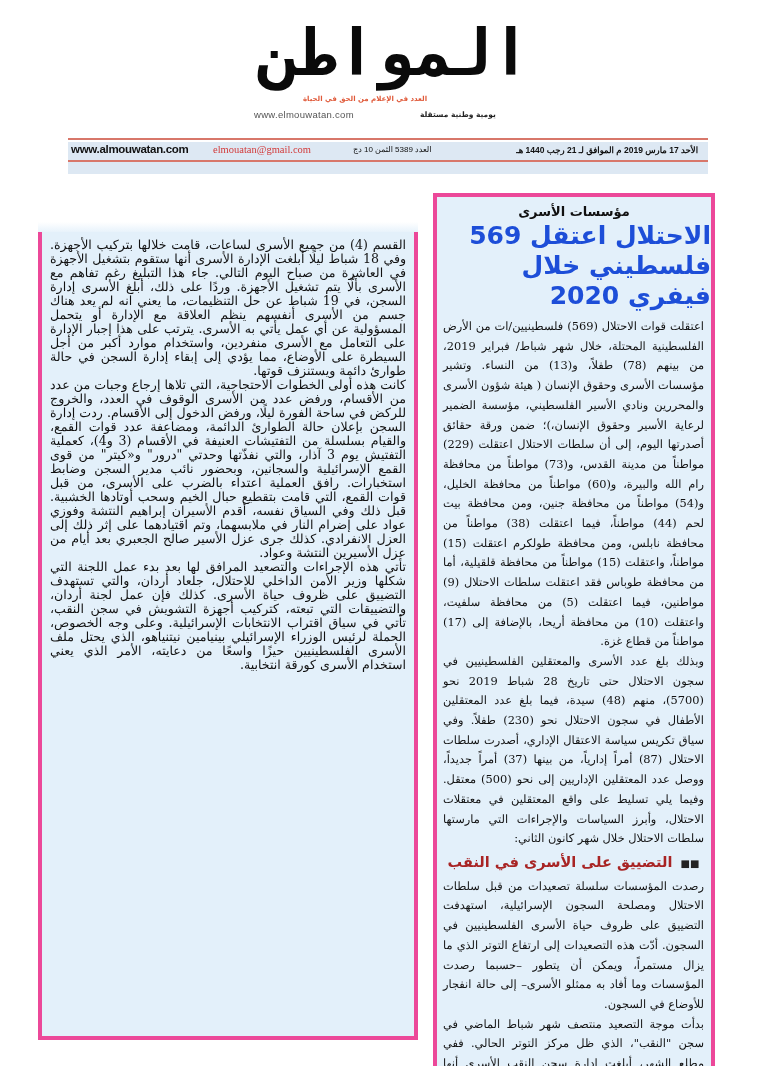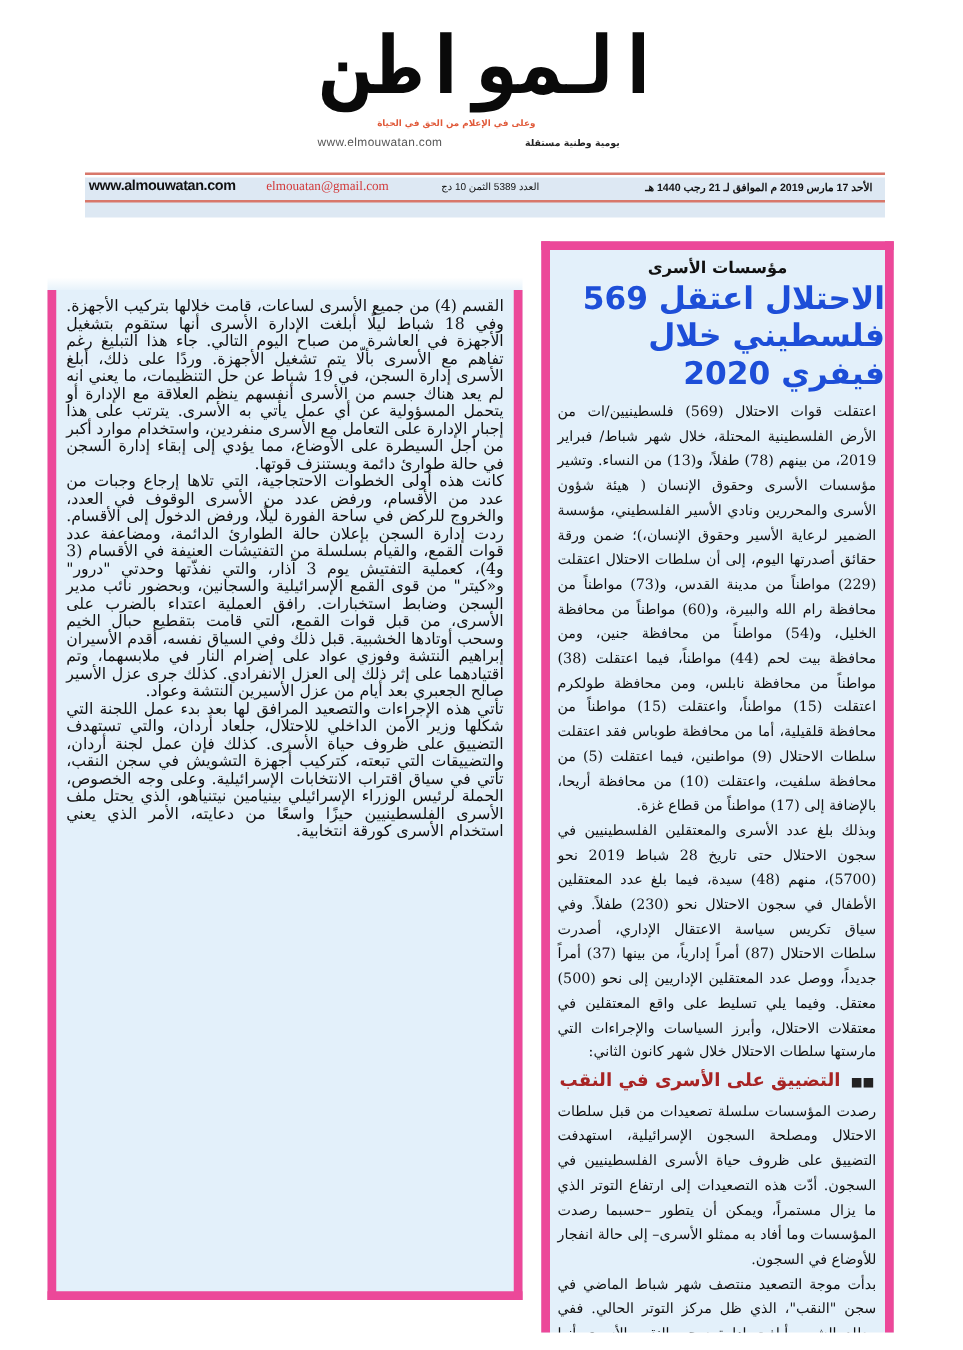--- a/index.html
+++ b/index.html
@@ -29,21 +29,21 @@
     position: absolute; left: 68px; top: 142px; width: 640px; height: 32px; background: #dde8f3;
     font-family: "Liberation Sans", sans-serif;
   }
   .info-site { position: absolute; left: 3px; top: 1px; font-weight: bold; font-size: 11.5px; color: #111; letter-spacing: -0.3px; }
   .info-mail { position: absolute; left: 145px; top: 2px; font-family: "Liberation Serif", serif; font-size: 10.5px; color: #d23a3a; }
   .info-issue { position: absolute; left: 285px; top: 3px; font-size: 8px; color: #111; direction: rtl; }
   .info-date { position: absolute; right: 10px; top: 3px; font-size: 8.5px; font-weight: bold; color: #111; direction: rtl; }
   .rule-bottom { position: absolute; left: 68px; top: 160px; width: 640px; height: 2px; background: #d8776a; }
 
   .box {
-    position: absolute; background: #e3f0fa; border: 7px solid #ec4899; box-sizing: border-box;
+    position: absolute; background: #e3f0fa; border: 4px solid #ec4899; box-sizing: border-box;
     direction: rtl; overflow: hidden;
   }
   .box-right { left: 433px; top: 193px; width: 282px; height: 873px; border-bottom: none; }
   .box-left { left: 38px; top: 232px; width: 380px; height: 808px; border-top: none; }
   .left-shade { position: absolute; left: 38px; top: 222px; width: 380px; height: 12px; background: linear-gradient(#ffffff, #e3f0fa); }
 
   .kicker { text-align: center; font-weight: bold; font-size: 13px; margin-top: 7px; color: #111; }
   .headline {
     color: #1d4ed8; font-weight: bold; font-size: 25px; line-height: 30px;
     font-family: "DejaVu Sans", sans-serif; margin-top: 2px; letter-spacing: -0.3px;
@@ -58,21 +58,21 @@
     font-family: "DejaVu Sans", sans-serif;
   }
   .bullet { color: #222; font-size: 10px; margin-left: 3px; letter-spacing: -1px; }
   .box-left .body-text { font-size: 12.6px; line-height: 14px; padding: 6px 8px 0 8px; }
 </style>
 </head>
 <body>
 
 <div class="masthead">
   <div class="logo">المواطن</div>
-  <div class="slogan">وعلى في الإعلام من الحق في الحياة</div>
+  <div class="slogan">العدد في الإعلام من الحق في الحياة</div>
   <div class="site-small">www.elmouwatan.com</div>
   <div class="tagline">يومية وطنية مستقلة</div>
 </div>
 
 <div class="rule-top"></div>
 <div class="infobar">
   <span class="info-site">www.almouwatan.com</span>
   <span class="info-mail">elmouatan@gmail.com</span>
   <span class="info-issue">العدد 5389   الثمن 10 دج</span>
   <span class="info-date">الأحد 17 مارس 2019 م الموافق لـ 21 رجب 1440 هـ</span>

